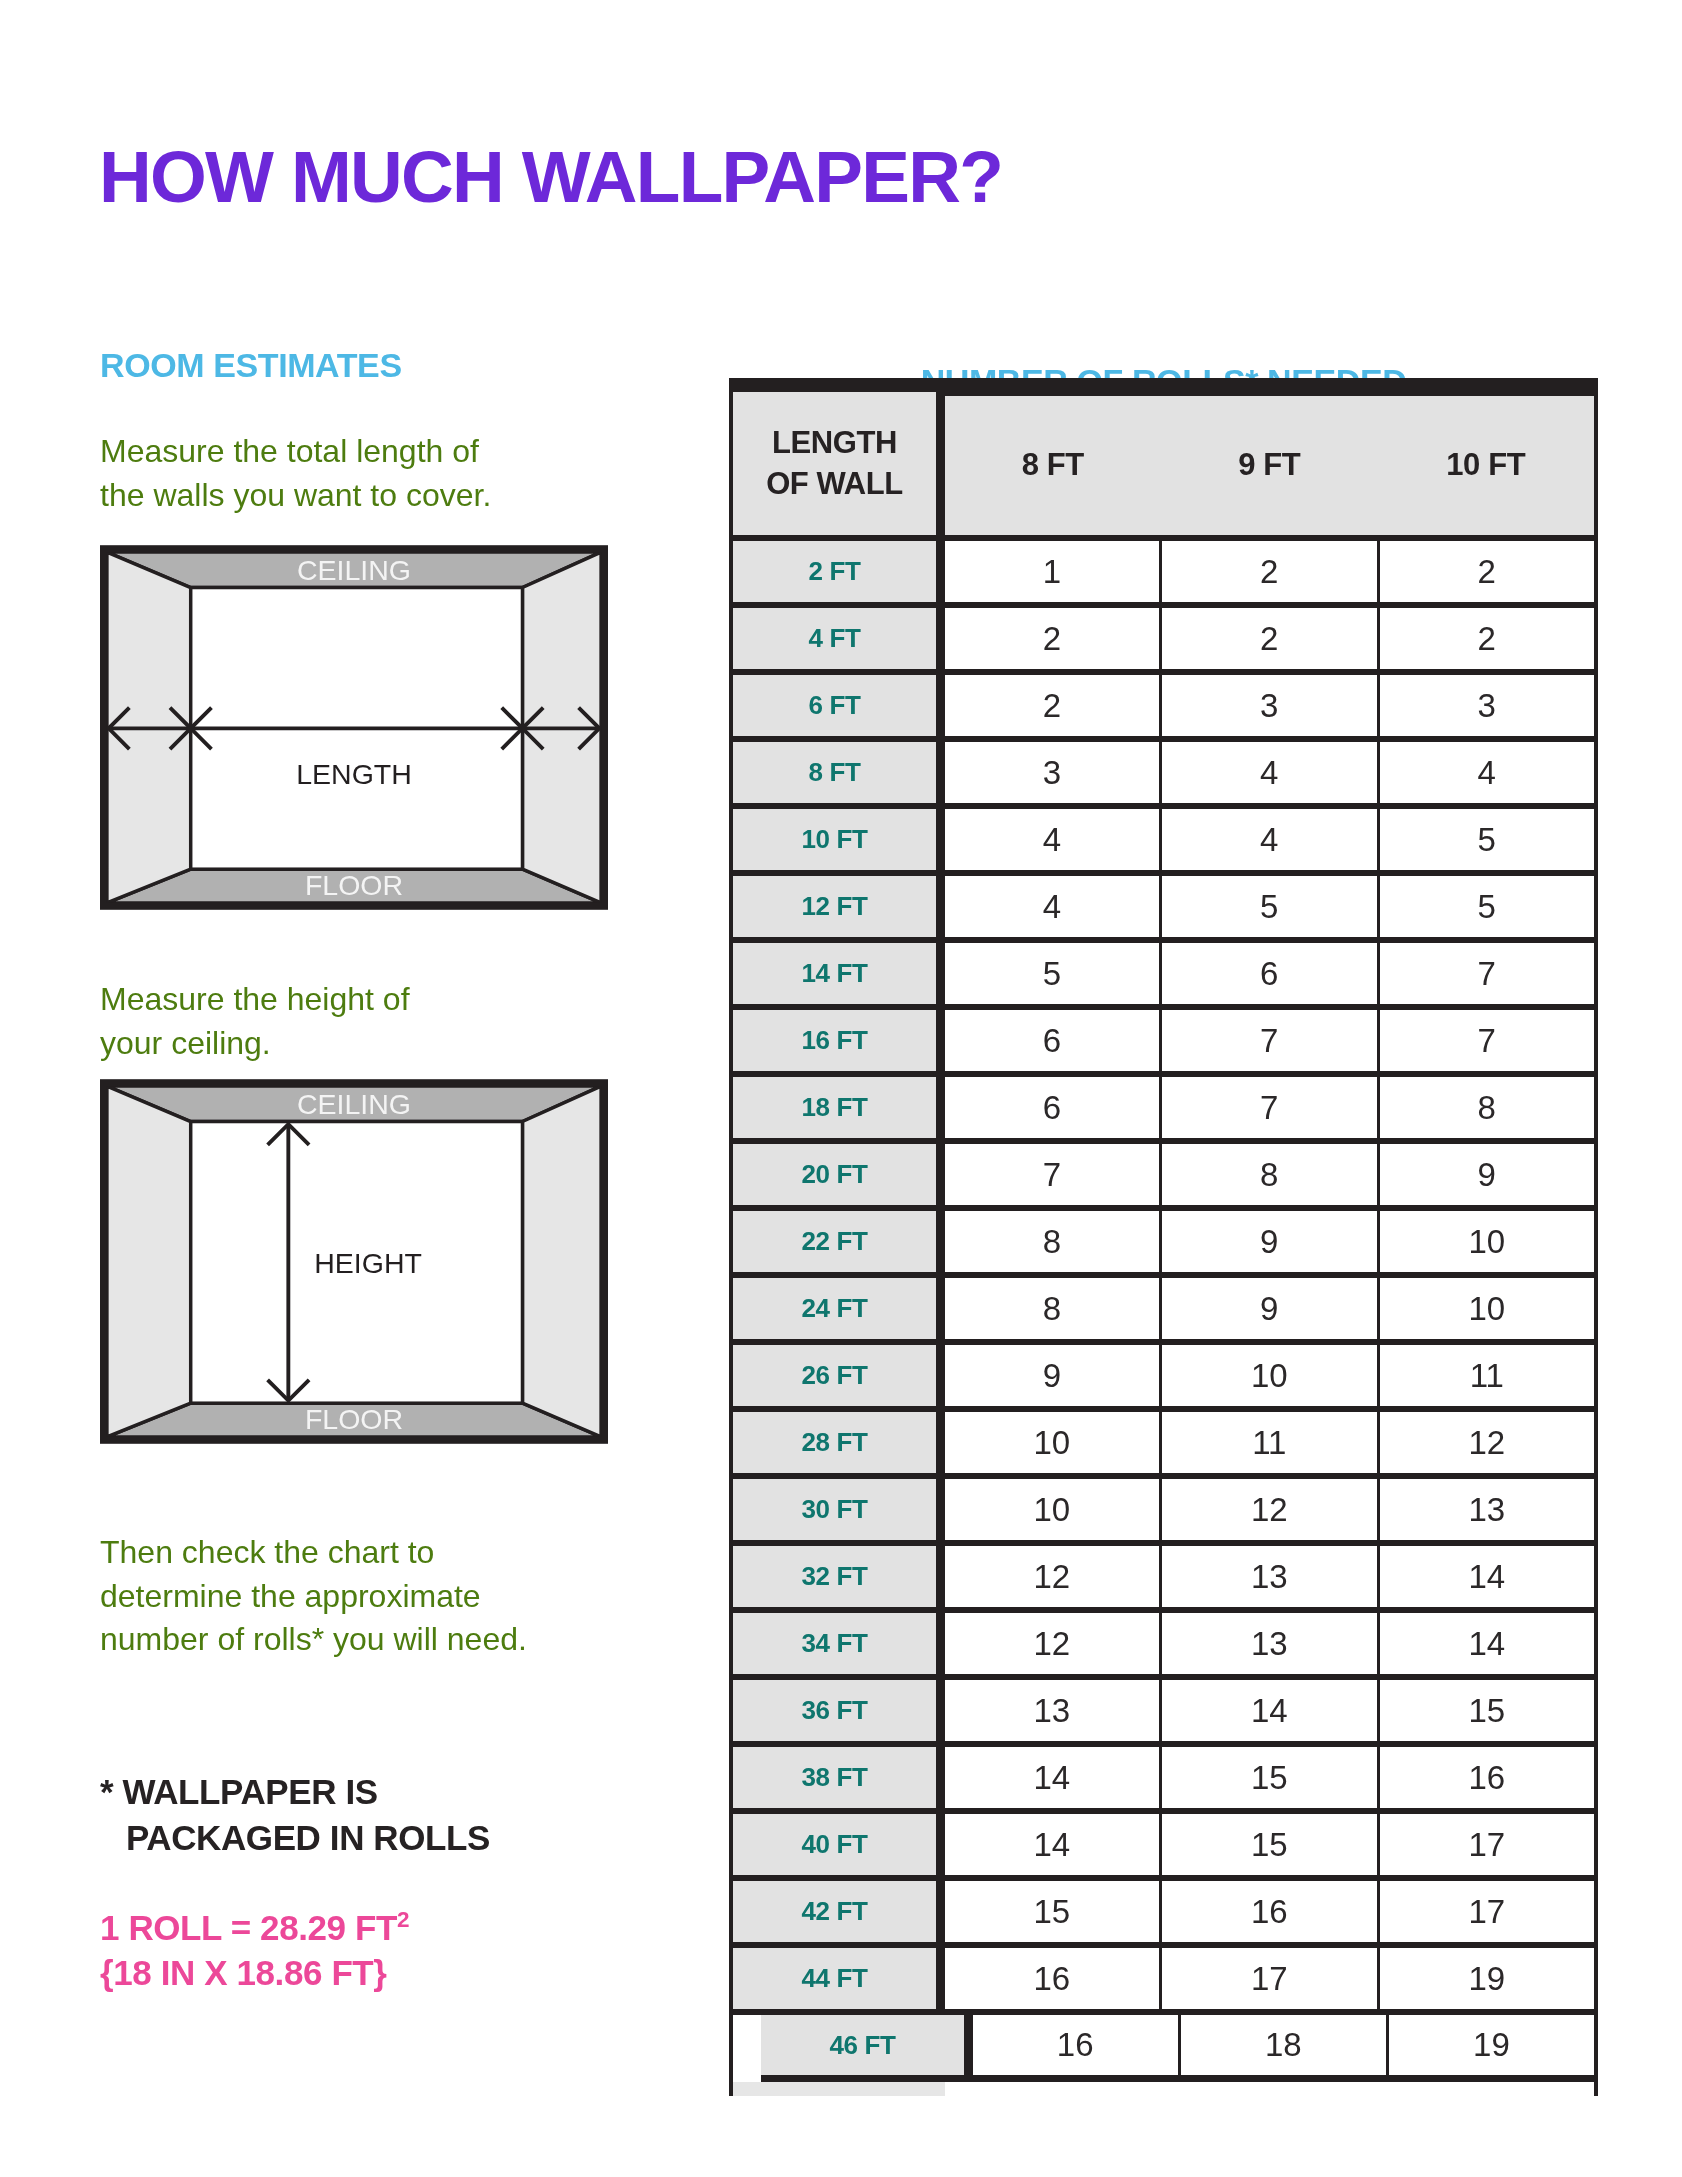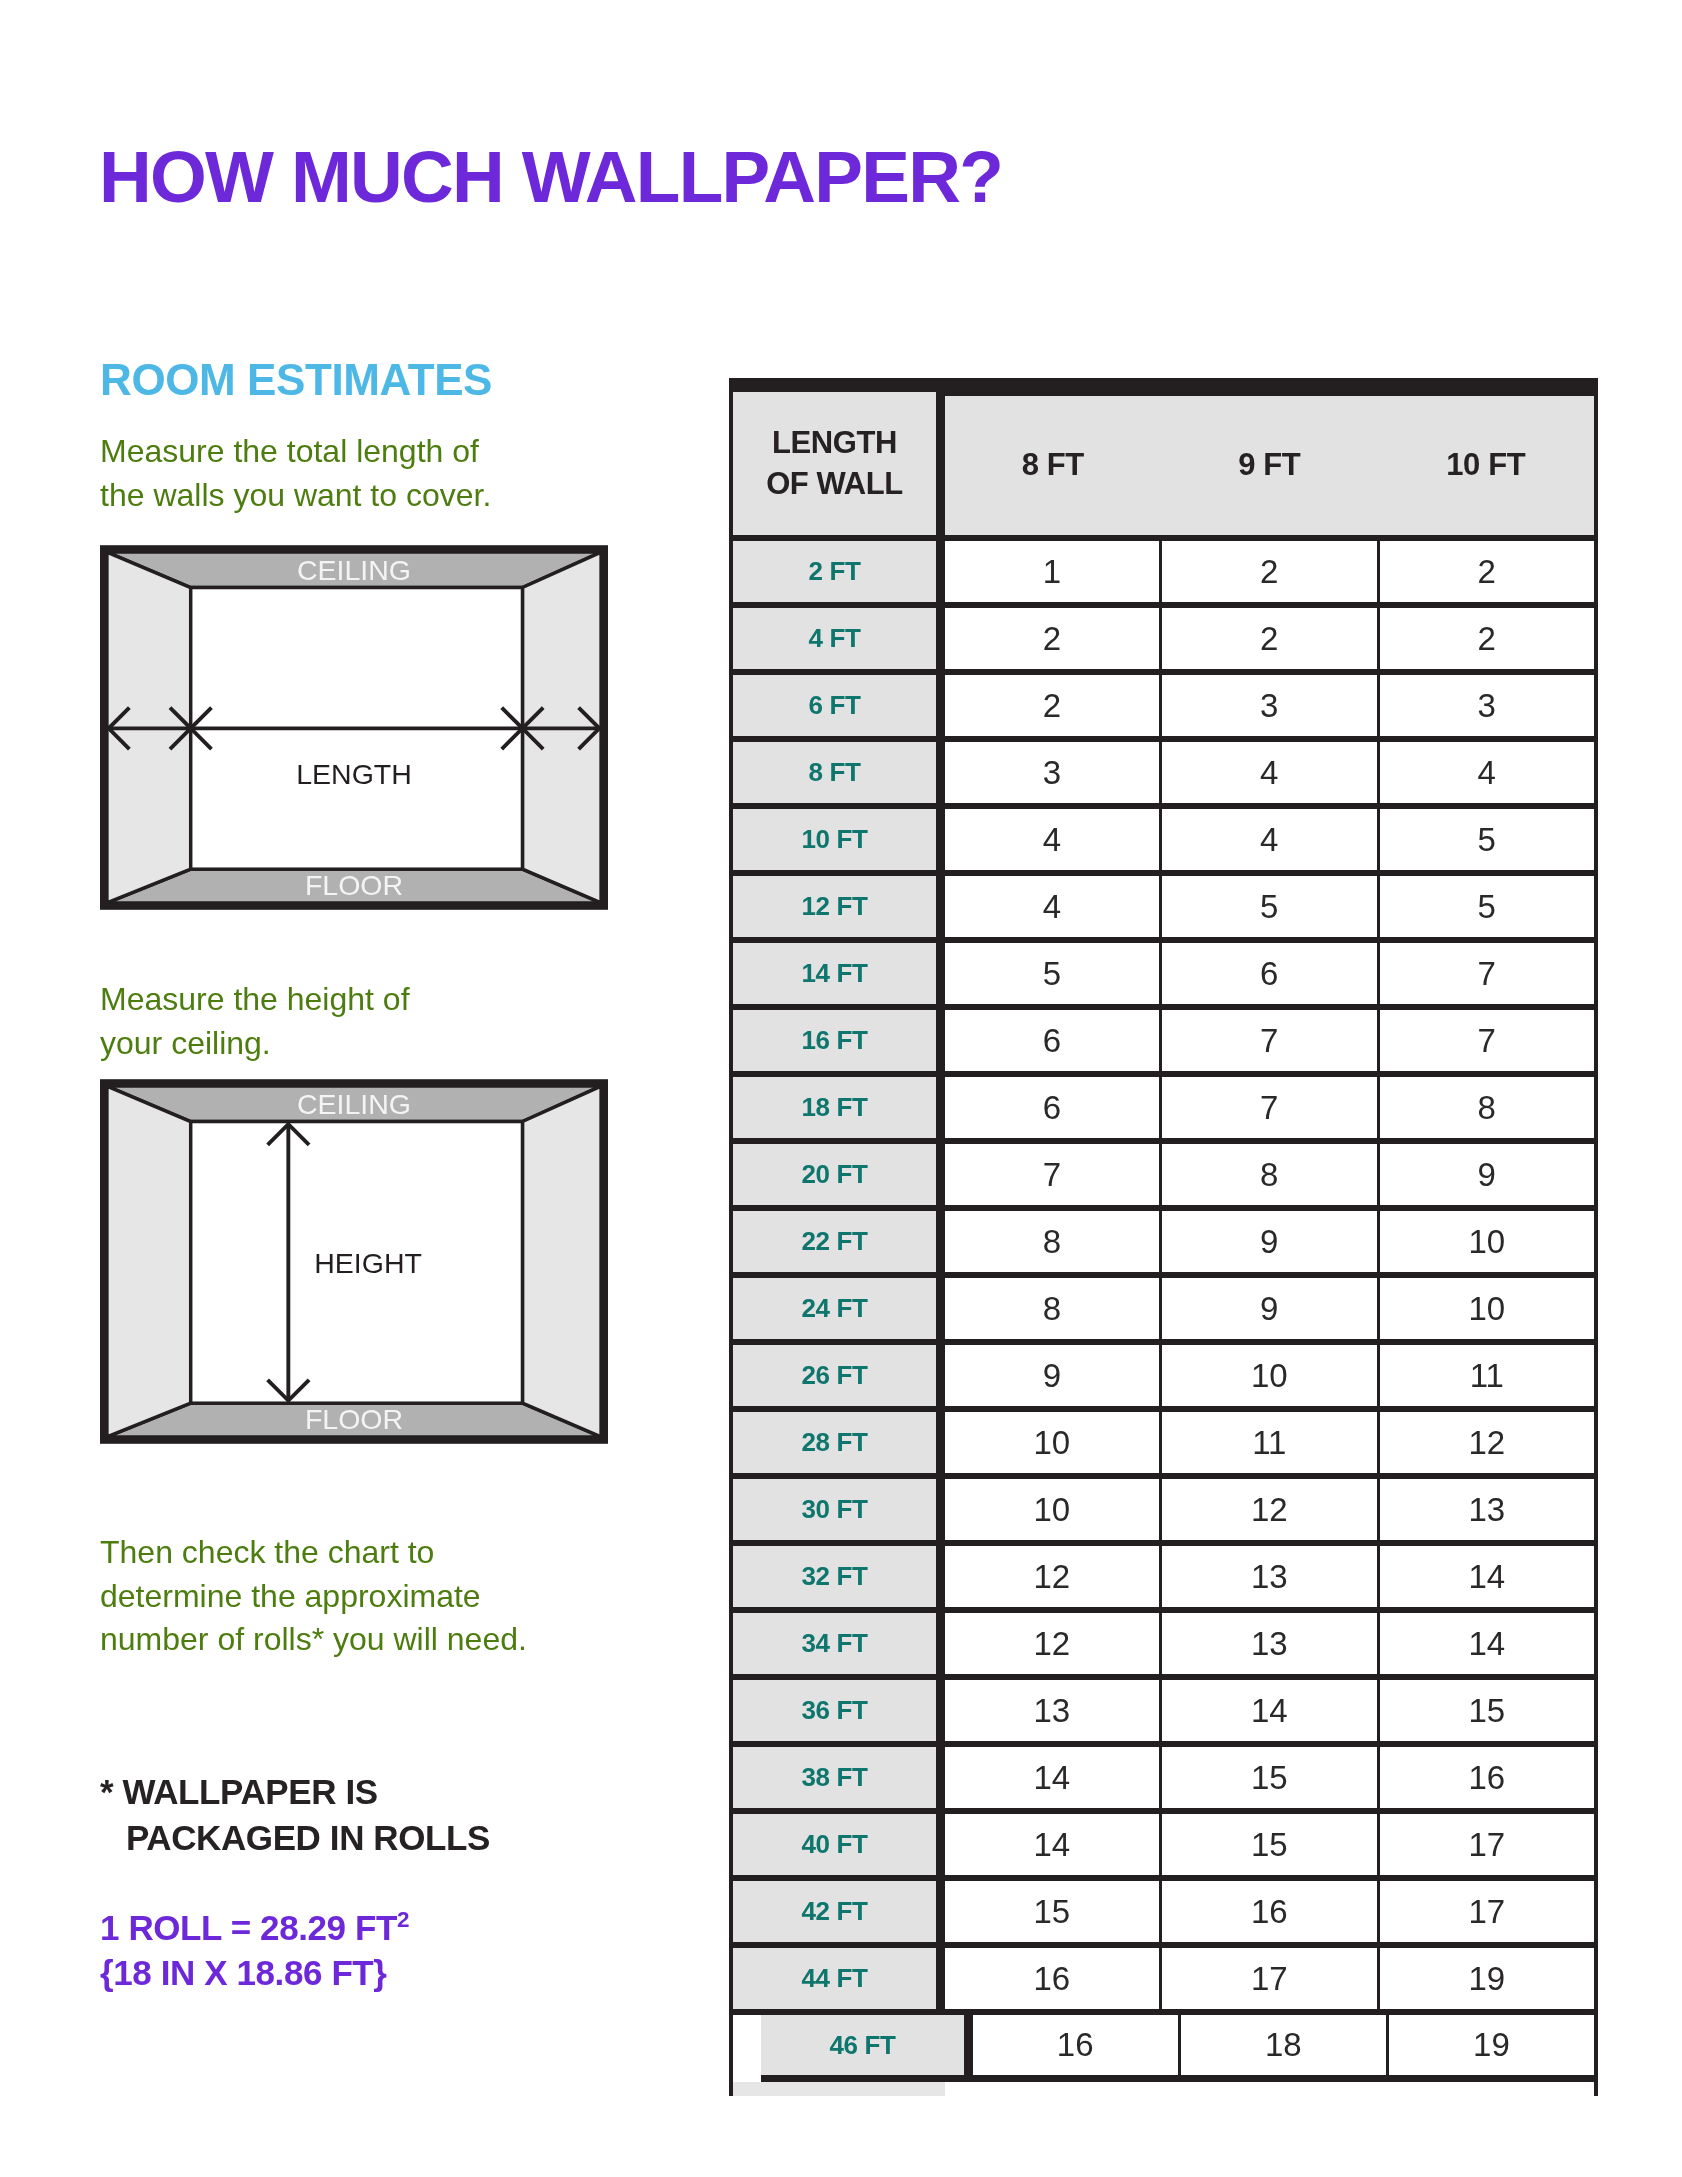--- a/index.html
+++ b/index.html
@@ -14,21 +14,21 @@
   .abs{position:absolute;}
   .preline{white-space:pre-line;}
 
   
   .main-title{
     left:99px;top:86px;
     font-size:73px;font-weight:bold;letter-spacing:-1.7px;
     color:#6d28d9;
   }
   .section-heading{
-    font-size:44px;font-weight:bold;letter-spacing:-0.4px;
+    font-size:34px;font-weight:bold;letter-spacing:-0.4px;
     color:#4db8e5;
   }
   .heading-left{left:100px;top:318px;}
   .heading-table{left:729px;top:334px;width:869px;text-align:center;}
 
   
   .para{
     left:100px;
     font-size:32px;line-height:1.36;color:#4d7c0f;
   }
@@ -38,21 +38,21 @@
 
   .footnote{
     left:100px;top:1769px;
     font-size:35px;font-weight:bold;line-height:1.3;letter-spacing:-0.4px;
     color:#262223;
   }
   .footnote .indent{margin-left:26px;}
   .rollinfo{
     left:100px;top:1906px;
     font-size:35px;font-weight:bold;line-height:1.28;letter-spacing:-0.4px;
-    color:#6d28d9;
+    color:#ec4899;
   }
   .rollinfo sup{font-size:22.5px;vertical-align:super;line-height:0;}
 
   
   .diagram1{left:100px;top:545px;}
   .diagram2{left:100px;top:1079px;}
   svg text{font-family:"Liberation Sans","DejaVu Sans",sans-serif;}
   .room-label{font-size:33px;fill:#f4f4f4;}
   .measure-label{font-size:33px;fill:#231f20;}
 

